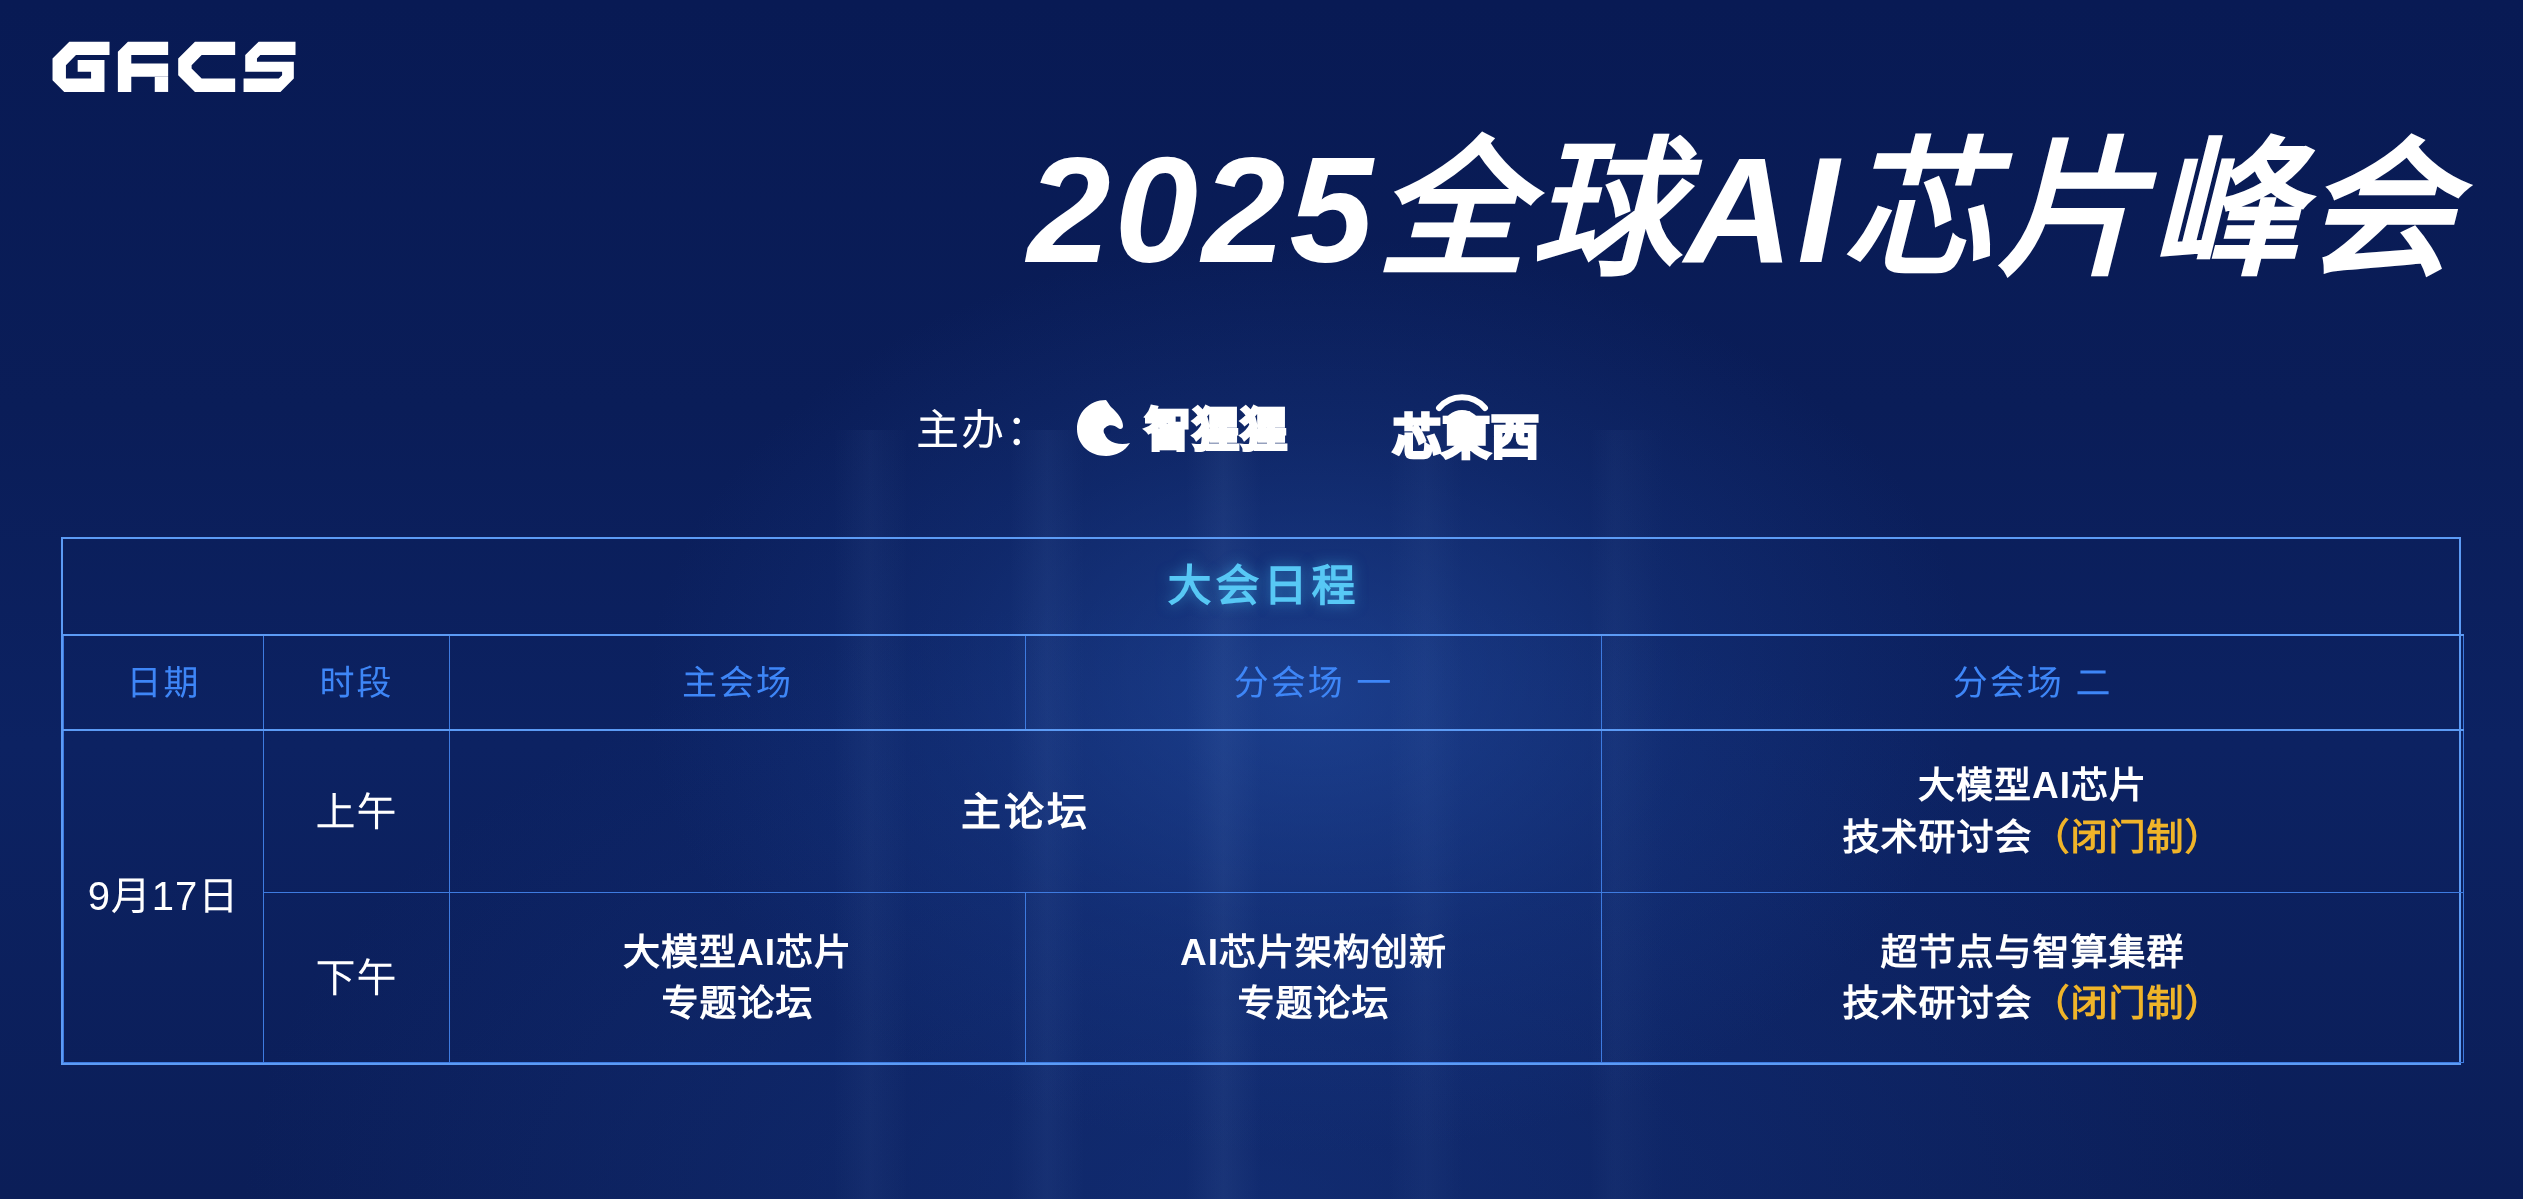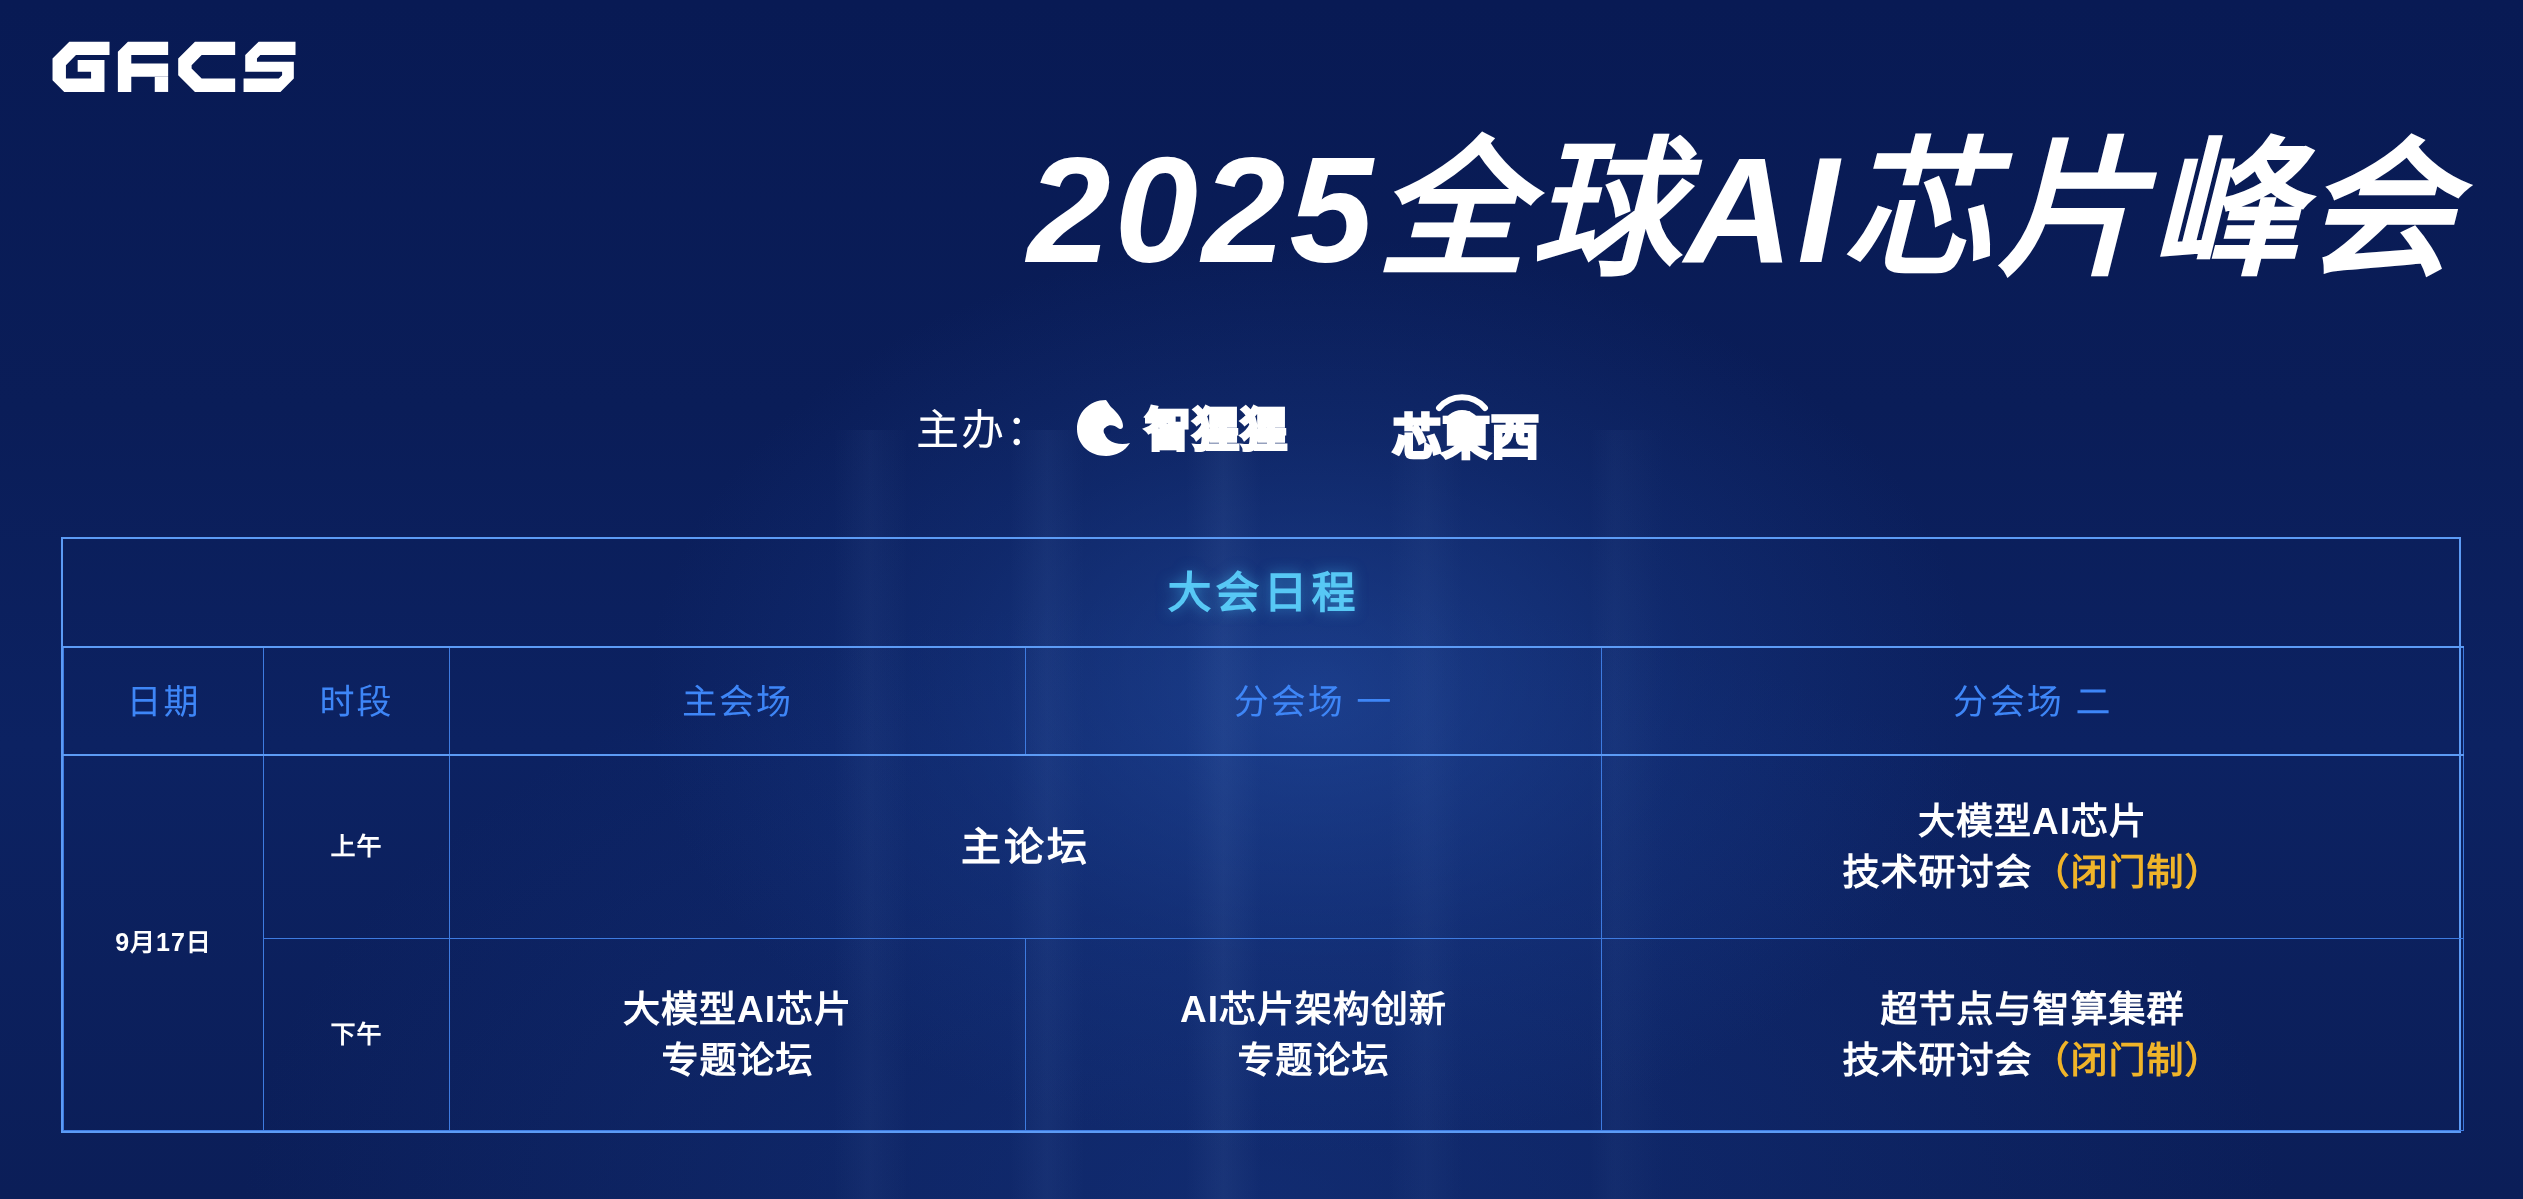--- a/index.html
+++ b/index.html
@@ -79,21 +79,21 @@
     white-space: nowrap;
   }
   .org-logo-zxx { margin-right: 52px; }
 
   
   .schedule {
     position: absolute;
     left: 61px;
     top: 537px;
     width: 2400px;
-    height: 596px;
+    height: 528px;
     border: 2px solid #5C9BF5;
     box-sizing: border-box;
   }
   .sched-table {
     width: 100%;
     height: 100%;
     border-collapse: collapse;
     table-layout: fixed;
   }
   .sched-table td, .sched-table th {
@@ -128,22 +128,22 @@
   .head-text {
     color: #3E86F7;
     font-size: 35px;
     font-weight: 400;
     letter-spacing: 2px;
     line-height: 1;
   }
 
   .cell-plain {
     color: #FFFFFF;
-    font-size: 25px;
-    font-weight: 700;
+    font-size: 40px;
+    font-weight: 400;
     letter-spacing: 1px;
     line-height: 1.25;
   }
   .cell-strong {
     color: #FFFFFF;
     font-size: 37px;
     font-weight: 700;
     letter-spacing: 1px;
     line-height: 1.38;
   }

